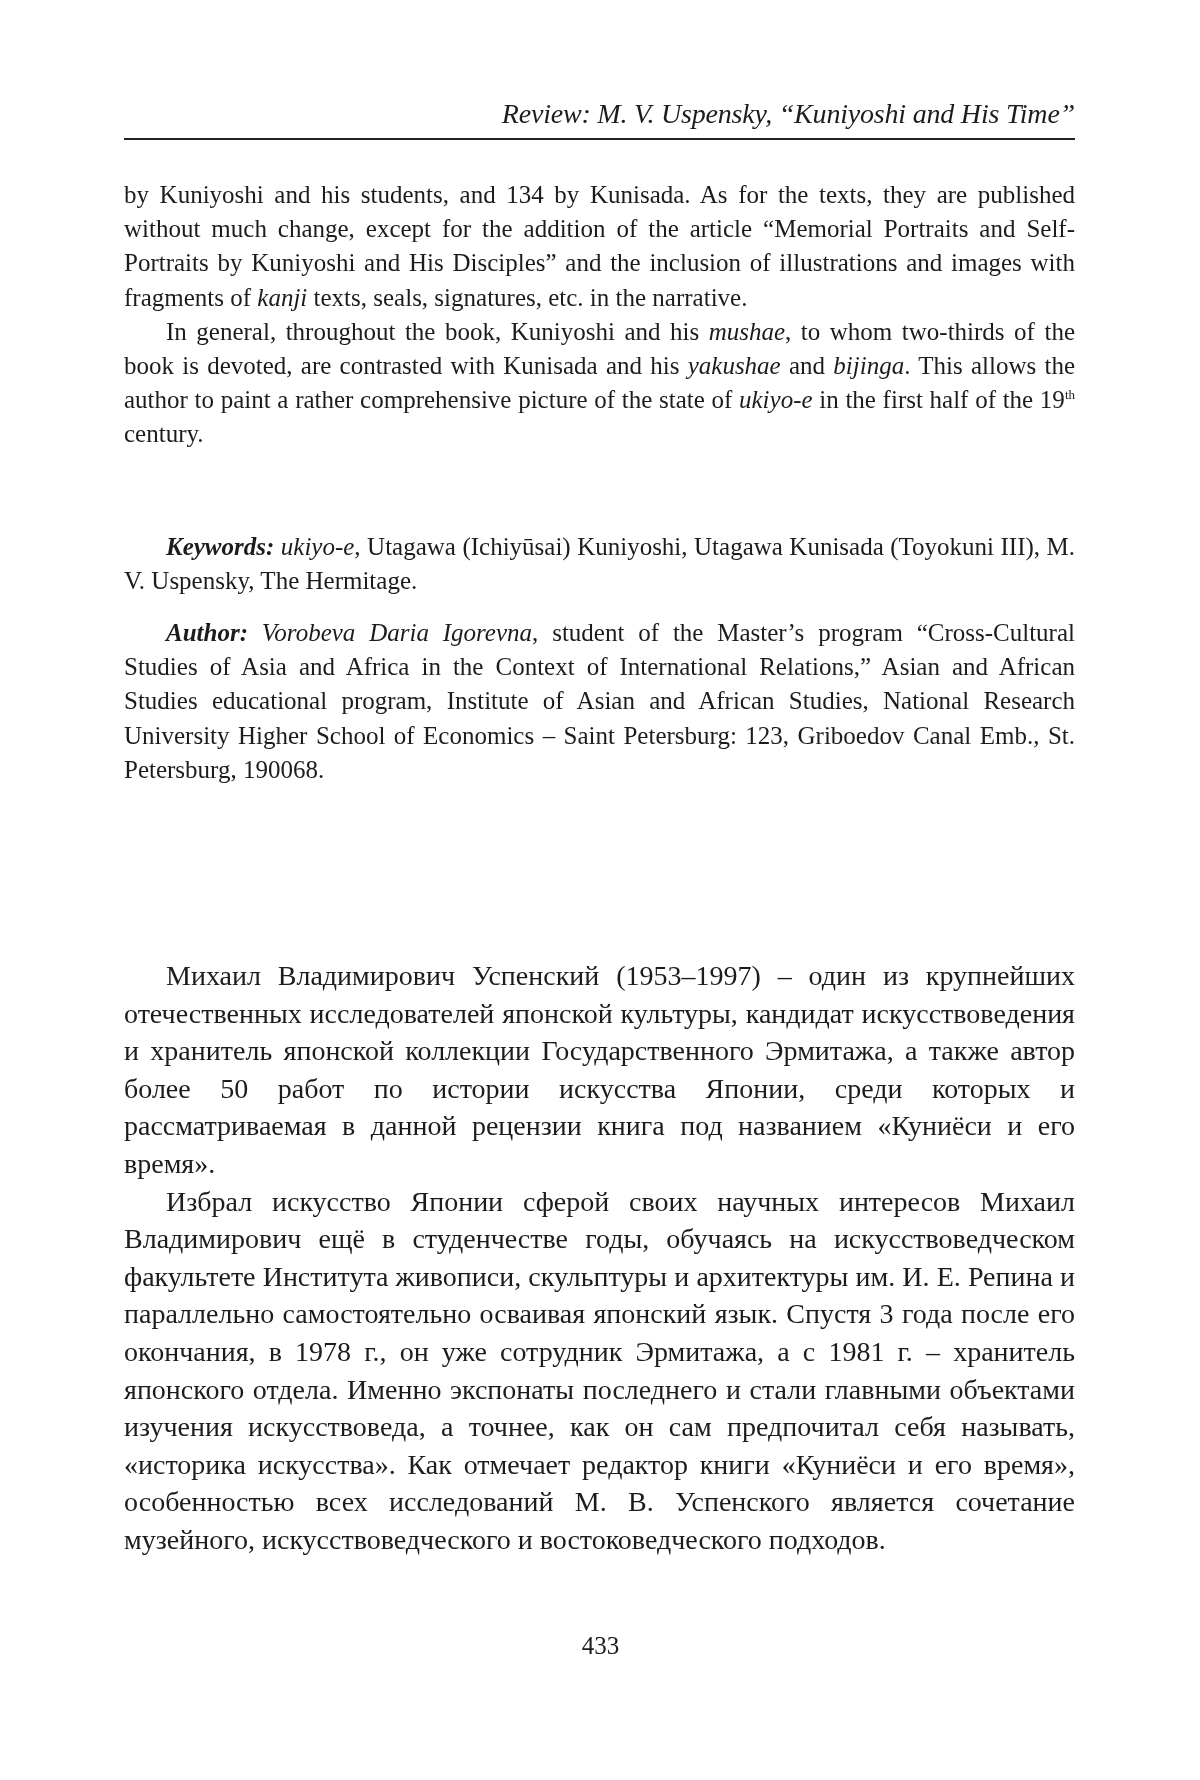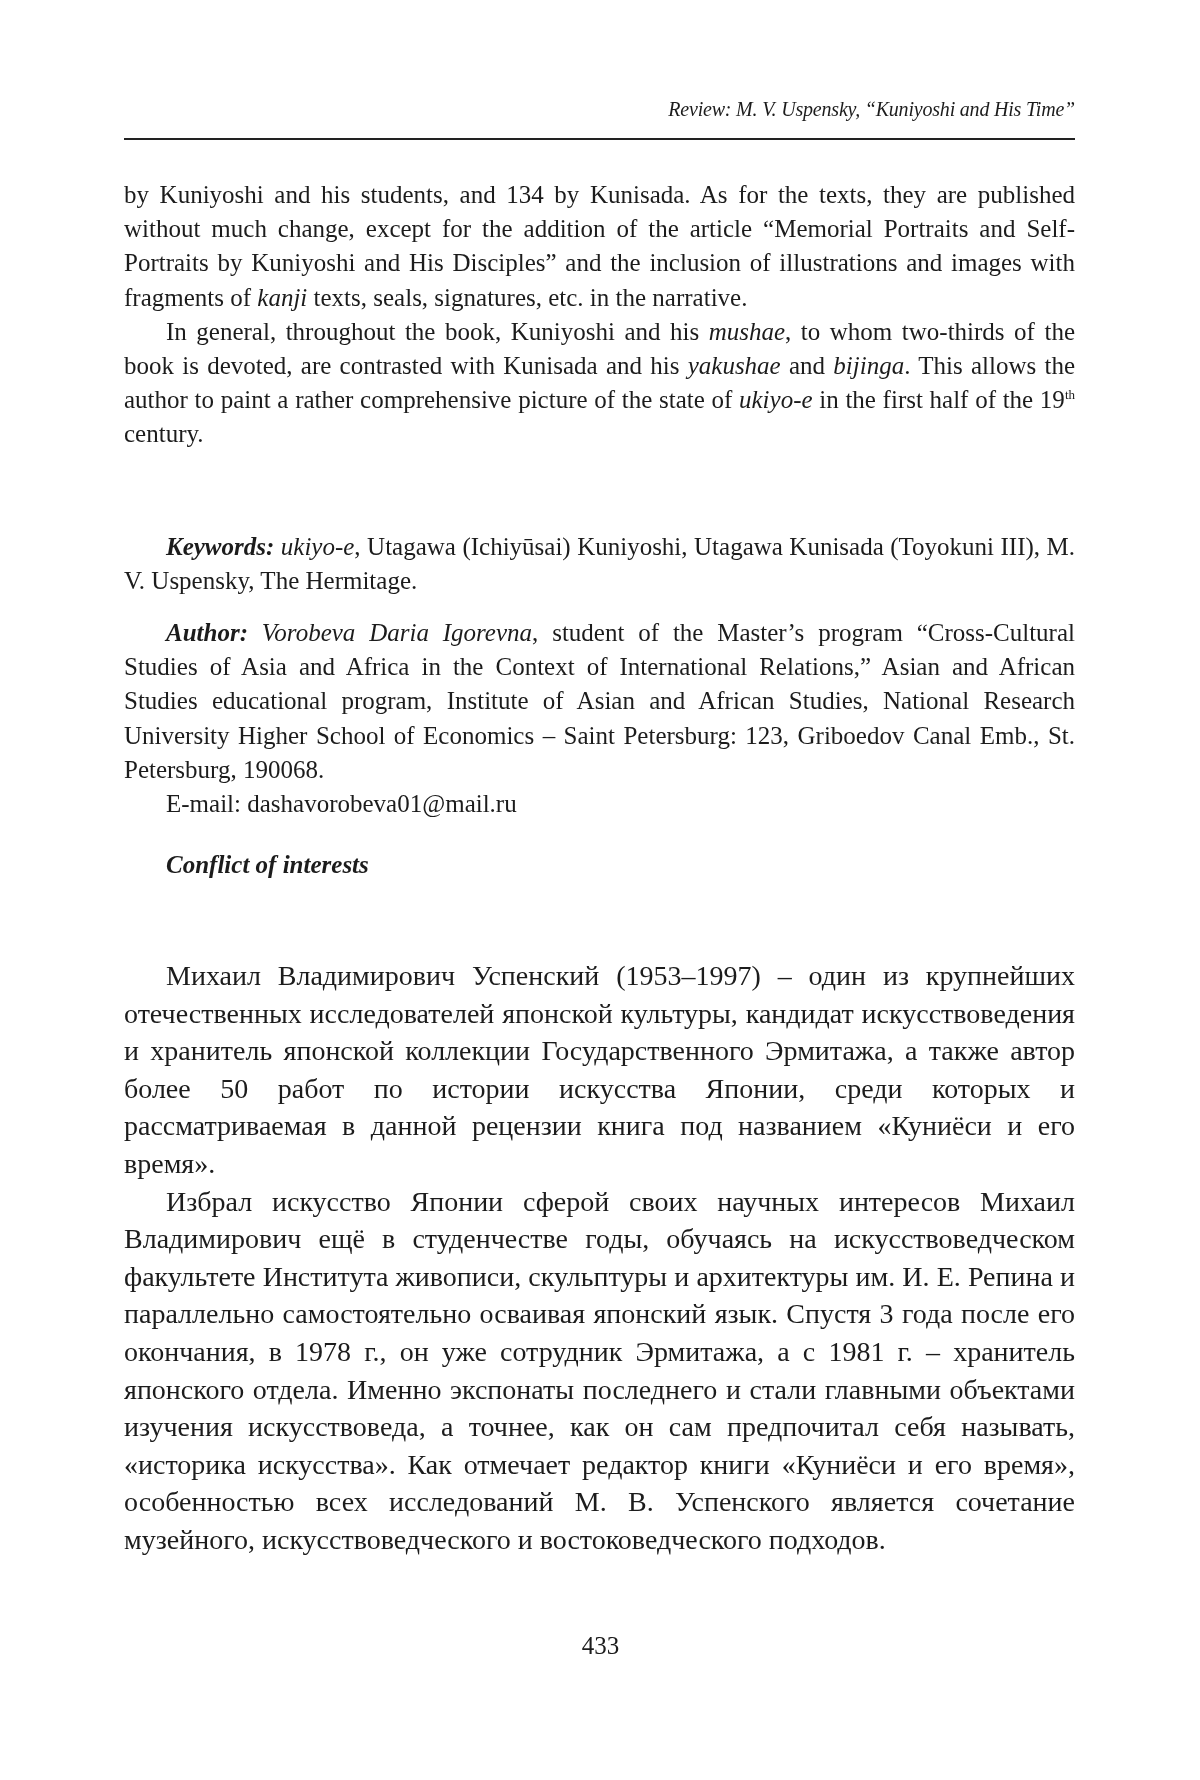--- a/index.html
+++ b/index.html
@@ -1,20 +1,20 @@
 <!DOCTYPE html>
 <html><head>
 <meta charset="utf-8">
 <style>
   html, body { margin: 0; padding: 0; background: #ffffff; }
   body { width: 1200px; height: 1780px; position: relative; overflow: hidden;
          font-family: "Liberation Serif", "DejaVu Serif", serif; color: #1c1c1c; }
   .page { position: absolute; left: 124px; width: 951px; top: 0; }
   .running-head { position: absolute; top: 98px; right: 0; font-style: italic;
-                  font-size: 20px; letter-spacing: -0.2px; white-space: nowrap; }
+                  font-size: 28px; letter-spacing: -0.2px; white-space: nowrap; }
   .rule { position: absolute; top: 138px; left: 0; width: 951px; height: 2px; background: #222; }
   .en { position: absolute; left: 0; width: 951px; font-size: 25px; line-height: 34.2px;
         text-align: justify; }
   .en p { margin: 0; }
   .indent { text-indent: 42px; }
   .block-en-1 { top: 178px; }
   .block-kw { top: 530px; }
   .block-author { top: 616px; }
   .block-coi { top: 848px; }
   .ru { position: absolute; left: 0; width: 951px; top: 957px; font-size: 28px;
@@ -37,25 +37,23 @@
     <p><span>by Kuniyoshi and his students, and 134 by Kunisada. As for the texts, they are published without much change, except for the addition of the article “Memorial Portraits and Self-Portraits by Kuniyoshi and His Disciples” and the inclusion of illustrations and images with fragments of </span><span class="it">kanji</span><span> texts, seals, signatures, etc. in the narrative.</span></p>
     <p class="indent"><span>In general, throughout the book, Kuniyoshi and his </span><span class="it">mushae</span><span>, to whom two-thirds of the book is devoted, are contrasted with Kunisada and his </span><span class="it">yakushae</span><span> and </span><span class="it">bijinga</span><span>. This allows the author to paint a rather comprehensive picture of the state of </span><span class="it">ukiyo-e</span><span> in the first half of the 19</span><sup>th</sup><span> century.</span></p>
   </div>
 
   <div class="en block-kw">
     <p class="indent"><span class="label-bold">Keywords:</span> <span class="it">ukiyo-e</span><span>, Utagawa (Ichiyūsai) Kuniyoshi, Utagawa Kunisada (Toyokuni III), M. V. Uspensky, The Hermitage.</span></p>
   </div>
 
   <div class="en block-author">
     <p class="indent"><span class="label-bold">Author:</span> <span class="it">Vorobeva Daria Igorevna</span><span>, student of the Master’s program “Cross-Cultural Studies of Asia and Africa in the Context of International Relations,” Asian and African Studies educational program, Institute of Asian and African Studies, National Research University Higher School of Economics – Saint Petersburg: 123, Griboedov Canal Emb., St. Petersburg, 190068.</span></p>
-    <p class="indent">E-mail: dashavorobeva01@mail.ru</p>
   </div>
 
   <div class="en block-coi">
-    <p class="indent label-bold">Conflict of interests</p>
   </div>
 
   <div class="ru">
     <p>Михаил Владимирович Успенский (1953–1997) – один из круп­нейших отечественных исследователей японской культуры, кандидат искусствоведения и хранитель японской коллекции Государственного Эрмитажа, а также автор более 50 работ по истории искусства Япо­нии, среди которых и рассматриваемая в данной рецензии книга под названием «Куниёси и его время».</p>
     <p>Избрал искусство Японии сферой своих научных интересов Миха­ил Владимирович ещё в студенчестве годы, обучаясь на искусствовед­ческом факультете Института живописи, скульптуры и архитектуры им. И. Е. Репина и параллельно самостоятельно осваивая японский язык. Спустя 3 года после его окончания, в 1978 г., он уже сотруд­ник Эрмитажа, а с 1981 г. – хранитель японского отдела. Именно экспонаты последнего и стали главными объектами изучения искус­ствоведа, а точнее, как он сам предпочитал себя называть, «истори­ка искусства». Как отмечает редактор книги «Куниёси и его время», особенностью всех исследований М. В. Успенского является сочета­ние музейного, искусствоведческого и востоковедческого подходов.</p>
   </div>
 
   <div class="page-num">433</div>
 </div>
 

